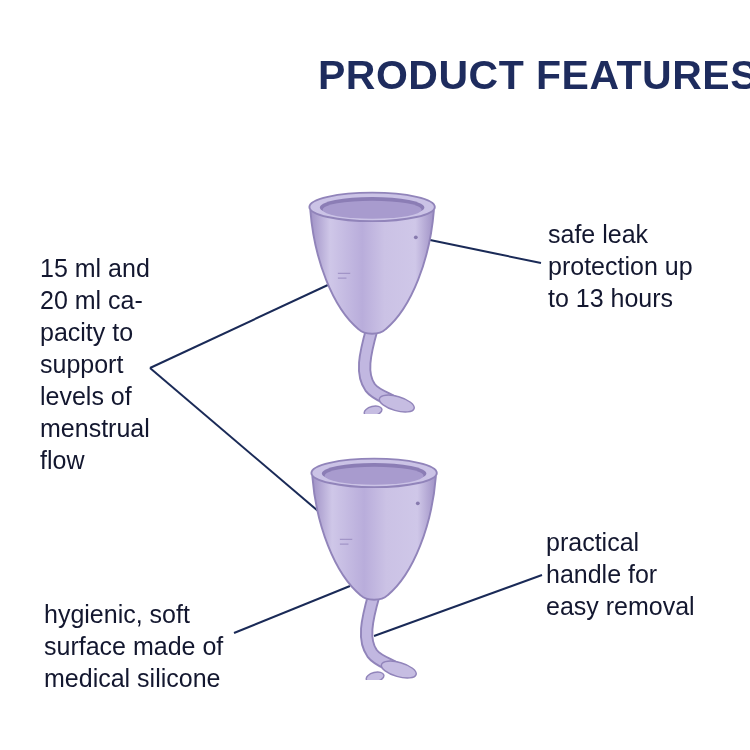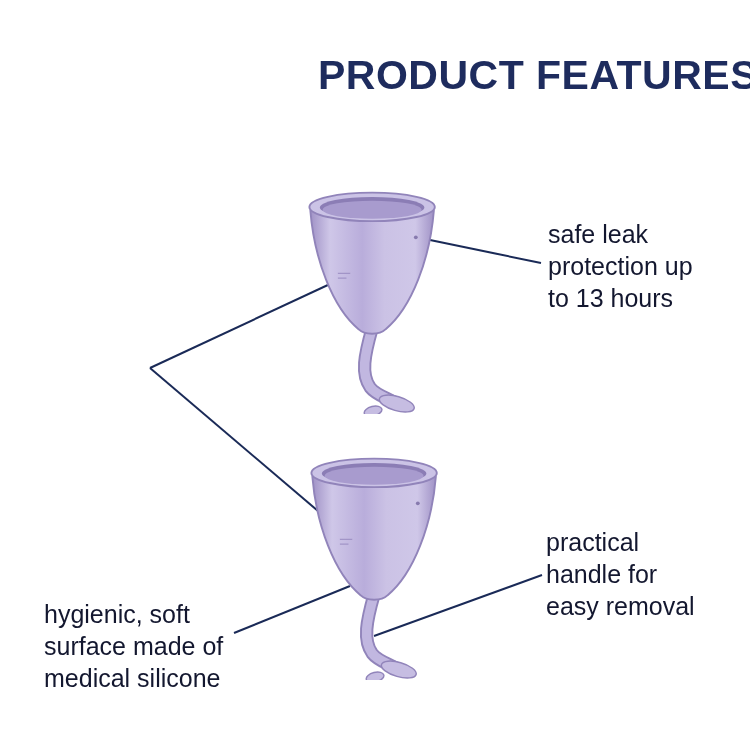--- a/index.html
+++ b/index.html
@@ -97,20 +97,27 @@
       <ellipse cx="79" cy="237" rx="9.5" ry="5" transform="rotate(-14 79 237)" fill="#c6bde2" stroke="#9184ba" stroke-width="1.5"></ellipse>
       <path d="M13 26 C17 76 36 128 64 151 C70 157 86 157 92 151 C120 128 139 76 143 26 Z" fill="url(#bodyGrad2)" stroke="#9184ba" stroke-width="2" stroke-linejoin="round"></path>
       <ellipse cx="78" cy="22" rx="66" ry="15" fill="#cbc3e6" stroke="#9184ba" stroke-width="2"></ellipse>
       <ellipse cx="78" cy="22.5" rx="55" ry="11" fill="#8b7db5"></ellipse>
       <ellipse cx="78" cy="25" rx="52" ry="9.5" fill="#a89bce"></ellipse>
       <circle cx="124" cy="54" r="2" fill="#877aae"></circle>
       <path d="M42 92 h13 M42 97 h9" stroke="#9d90c4" stroke-width="1.5" fill="none" opacity="0.9"></path>
     </svg>
   </div>
 
+  <div class="note note-capacity">15 ml and
+20 ml ca-
+pacity to
+support
+levels of
+menstrual
+flow</div>
   <div class="note note-leak">safe leak
 protection up
 to 13 hours</div>
   <div class="note note-surface">hygienic, soft
 surface made of
 medical silicone</div>
   <div class="note note-handle">practical
 handle for
 easy removal</div>
 

